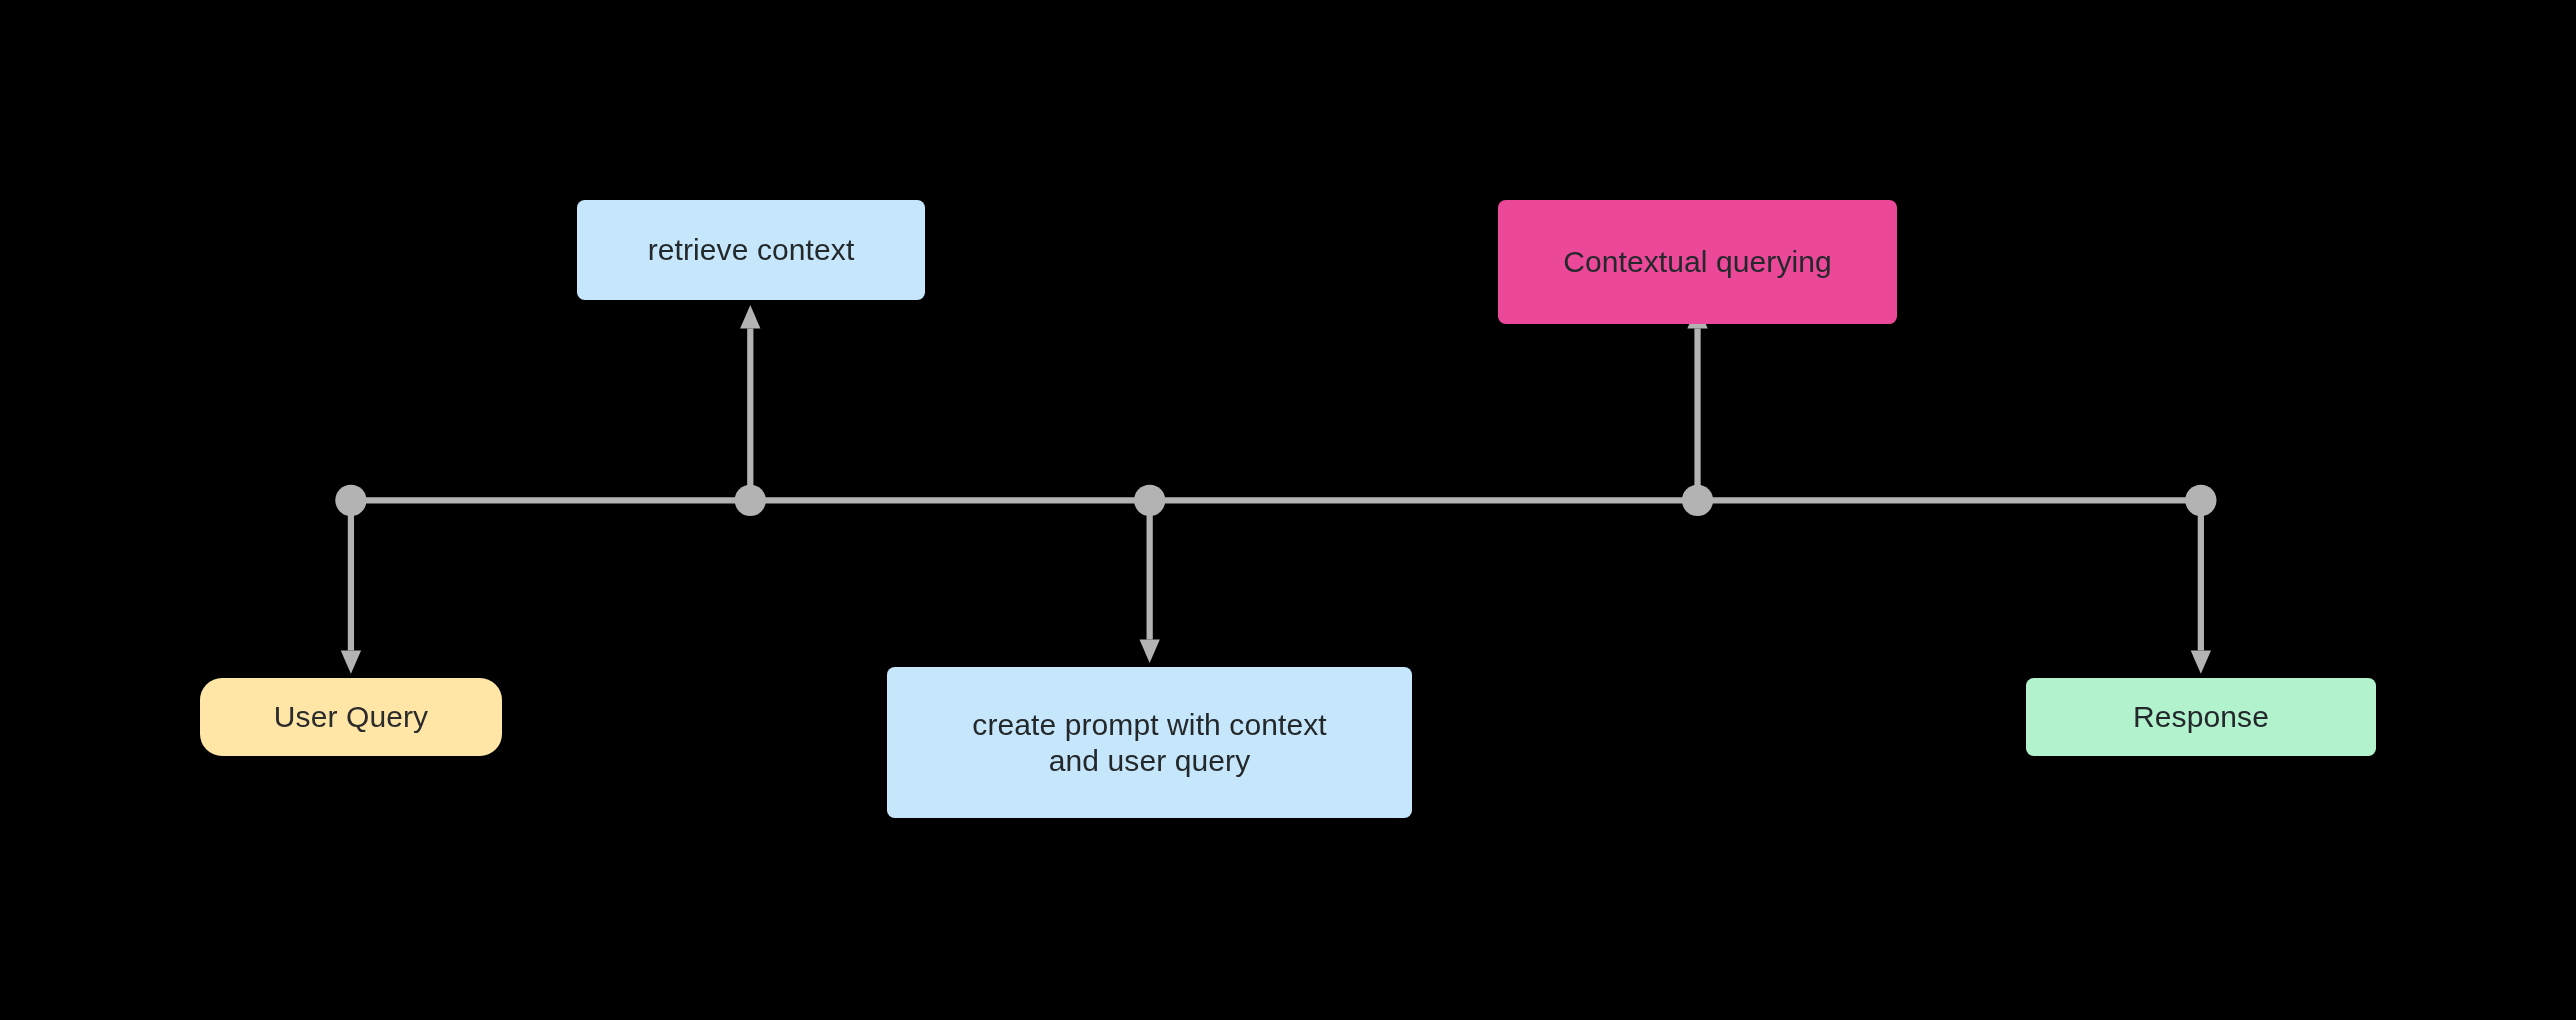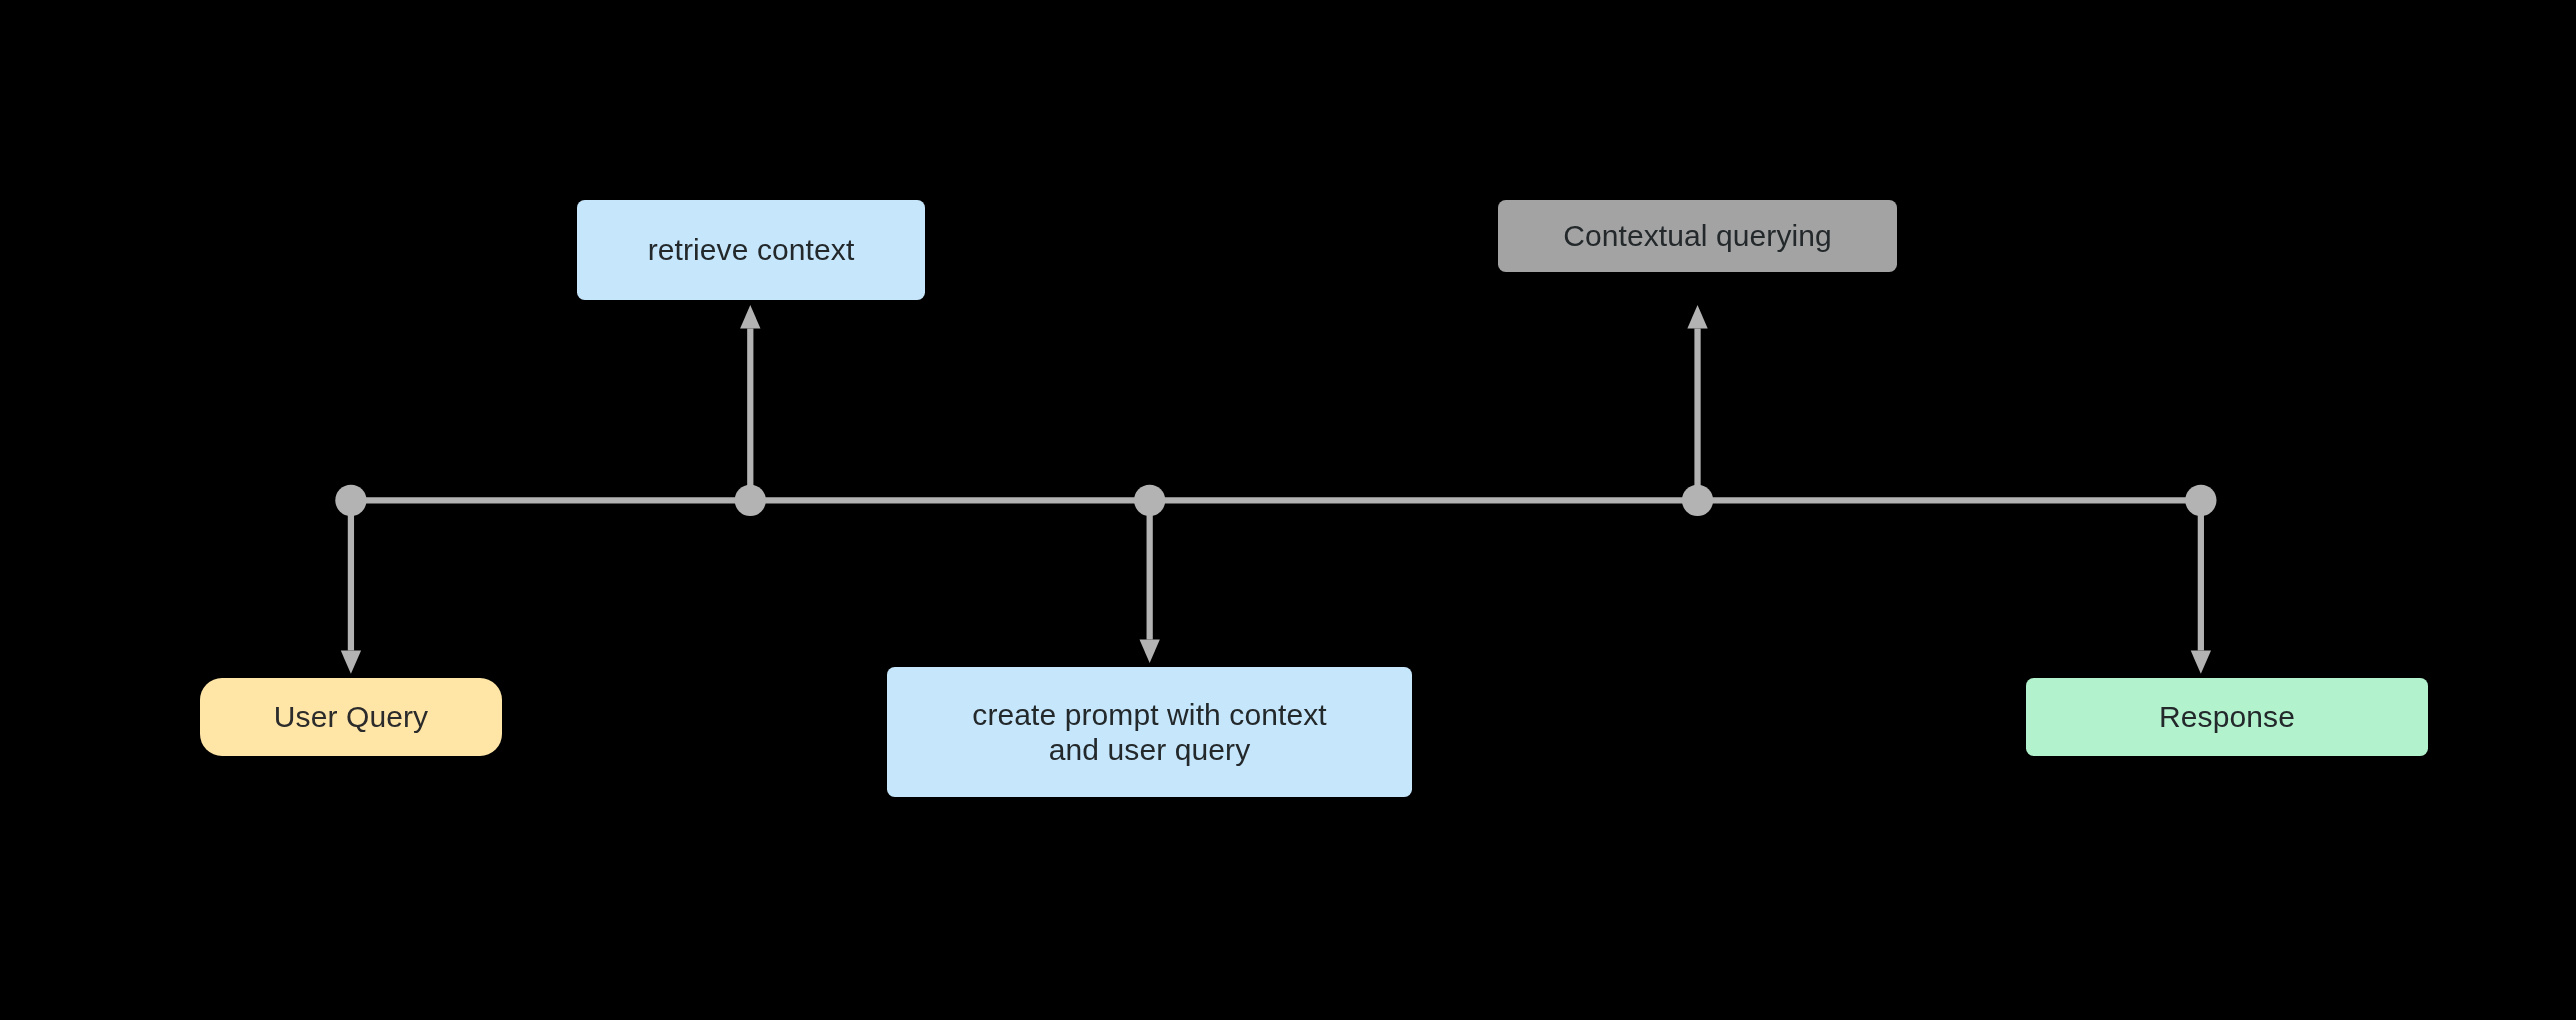--- a/index.html
+++ b/index.html
@@ -72,20 +72,20 @@
         <circle cx="960" cy="640" r="20" fill="#b3b3b3"></circle>
         <circle cx="1471" cy="640" r="20" fill="#b3b3b3"></circle>
         <circle cx="2172" cy="640" r="20" fill="#b3b3b3"></circle>
         <circle cx="2816" cy="640" r="20" fill="#b3b3b3"></circle>
       </g>
   </svg>
 
   <div id="nodes-layer">
       <div class="node-box" style="left: 200px; top: 678px; width: 302px; height: 78px; background: rgb(255, 230, 167); color: rgb(43, 43, 43); border-radius: 22px;">User Query</div>
       <div class="node-box" style="left: 577px; top: 200px; width: 348px; height: 100px; background: rgb(198, 230, 251); color: rgb(35, 40, 43);">retrieve context</div>
-      <div class="node-box" style="left: 887px; top: 667px; width: 525px; height: 130px; background: rgb(198, 230, 251); color: rgb(35, 40, 43);">create prompt with context
+      <div class="node-box" style="left: 887px; top: 667px; width: 525px; height: 151px; background: rgb(198, 230, 251); color: rgb(35, 40, 43);">create prompt with context
 and user query</div>
-      <div class="node-box" style="left: 1498px; top: 200px; width: 399px; height: 72px; background: #a3a3a3; color: rgb(35, 40, 43);">Contextual querying</div>
-      <div class="node-box" style="left: 2026px; top: 678px; width: 402px; height: 78px; background: rgb(178, 242, 205); color: rgb(35, 40, 43);">Response</div>
+      <div class="node-box" style="left: 1498px; top: 200px; width: 399px; height: 124px; background: #ec4899; color: rgb(35, 40, 43);">Contextual querying</div>
+      <div class="node-box" style="left: 2026px; top: 678px; width: 350px; height: 78px; background: rgb(178, 242, 205); color: rgb(35, 40, 43);">Response</div>
     </div>
 
 </div>
 
 
 </body></html>

